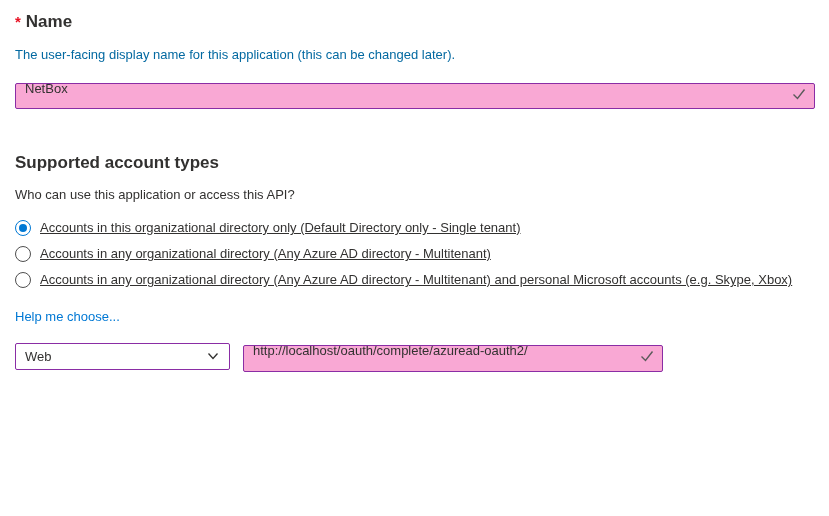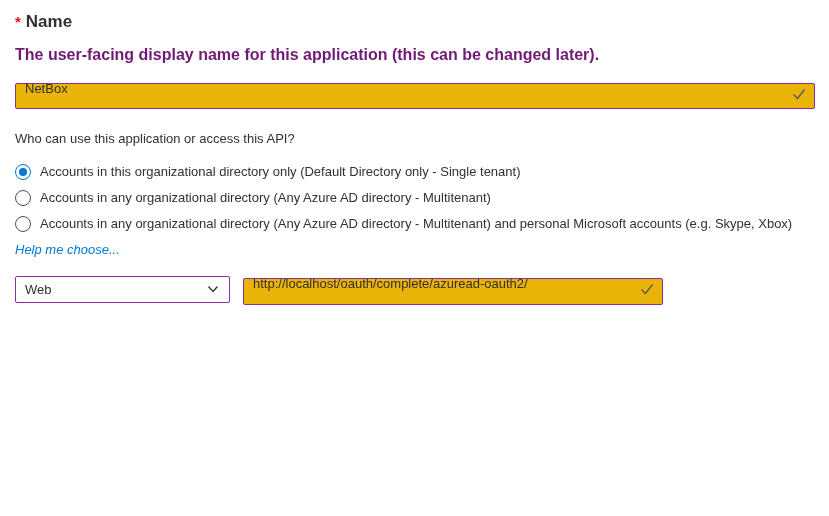--- a/index.html
+++ b/index.html
@@ -3,48 +3,48 @@
 <meta charset="utf-8">
 <style>
   * { box-sizing: border-box; margin: 0; padding: 0; }
   html, body { width: 829px; height: 516px; background: #ffffff; overflow: hidden; }
   body { font-family: "Liberation Sans", sans-serif; color: #323130; }
   .page { padding: 11px 14px 0 15px; width: 829px; }
 
   .section-title { font-size: 17px; font-weight: 700; line-height: 22px; color: #323130; }
   .required-star { color: #e81123; margin-right: 5px; font-size: 15px; }
 
-  .desc { font-size: 16px; line-height: 19px; margin-top: 12px; max-width: 800px; color: #701a75; font-weight: bold; }
+  .desc { font-size: 13px; line-height: 19px; margin-top: 12px; max-width: 800px; color: #0369a1; }
 
   .text-input-wrap { position: relative; margin-top: 15px; }
   .text-input-wrap.full { width: 800px; }
   input.text-input {
     width: 100%; height: 26px;
     border: 1px solid #8a2da5; border-radius: 2px;
     font: 13px "Liberation Sans", sans-serif; color: #323130;
-    padding: 0 30px 15px 9px; outline: none; background: #eab308;
+    padding: 0 30px 15px 9px; outline: none; background: #f9a8d4;
   }
   .input-check { position: absolute; right: 8px; top: 50%; transform: translateY(-50%); line-height: 0; }
 
   .gap-lg { margin-top: 43px; }
-  .question { font-size: 13px; line-height: 18px; margin-top: 21px; }
+  .question { font-size: 13px; line-height: 18px; margin-top: 12px; }
 
-  .radio-list { margin-top: 11px; }
+  .radio-list { margin-top: 11px; text-decoration: underline; }
   .radio-row { display: flex; align-items: center; height: 26px; font-size: 13px; cursor: pointer; }
   .radio-circle {
     width: 16px; height: 16px; border-radius: 50%;
     border: 1px solid #4f4f4f; margin-right: 9px; flex: 0 0 16px;
     display: flex; align-items: center; justify-content: center; background: #fff;
   }
   .radio-row.checked .radio-circle { border-color: #0078d4; border-width: 1px; }
   .radio-dot { width: 8px; height: 8px; border-radius: 50%; background: transparent; }
   .radio-row.checked .radio-dot { background: #0078d4; }
   .radio-label { line-height: 18px; white-space: nowrap; }
 
-  .help-link { display: inline-block; margin-top: 5px; font-size: 13px; color: #0078d4; text-decoration: none; cursor: pointer; font-style: italic; }
+  .help-link { display: inline-block; margin-top: 16px; font-size: 13px; color: #0078d4; text-decoration: none; cursor: pointer; }
 
   .redirect-title { margin-top: 49px; }
 
   .controls-row { display: flex; gap: 13px; margin-top: 16px; align-items: center; }
   .dropdown {
     width: 215px; height: 27px;
     border: 1px solid #8a2da5; border-radius: 2px; background: #fff;
     display: flex; align-items: center; justify-content: space-between;
     padding: 0 9px 0 9px; font-size: 13px; cursor: pointer;
   }
@@ -65,20 +65,21 @@
   <div class="text-input-wrap full">
     <input class="text-input" type="text" value="NetBox" style="">
     <span class="input-check">
       <svg width="16" height="16" viewBox="0 0 16 16">
         <path d="M2.5 8.5 L6.5 12.5 L13.5 3.5" fill="none" stroke="#5a5a5a" stroke-width="1.4"></path>
       </svg>
     </span>
   </div>
 
   
+  <div class="section-title gap-lg">Supported account types</div>
 
   <div class="question">Who can use this application or access this API?</div>
 
   <div class="radio-list">
     <div class="radio-row checked">
       <span class="radio-circle">
           <span class="radio-dot"></span>
         </span>
       <span class="radio-label">Accounts in this organizational directory only (Default Directory only - Single tenant)</span>
     </div>

